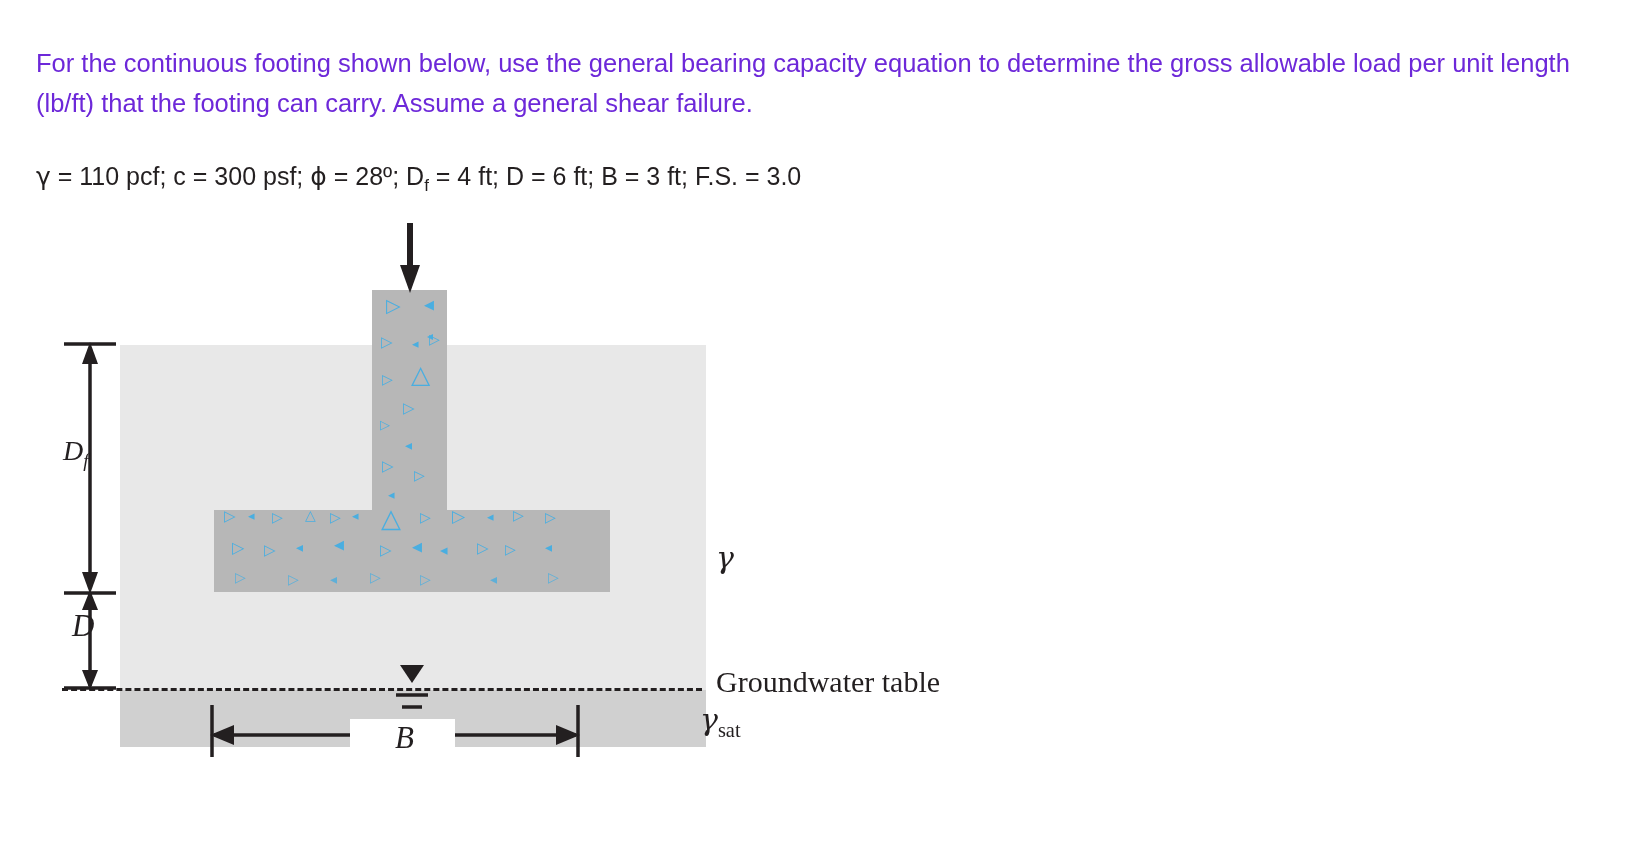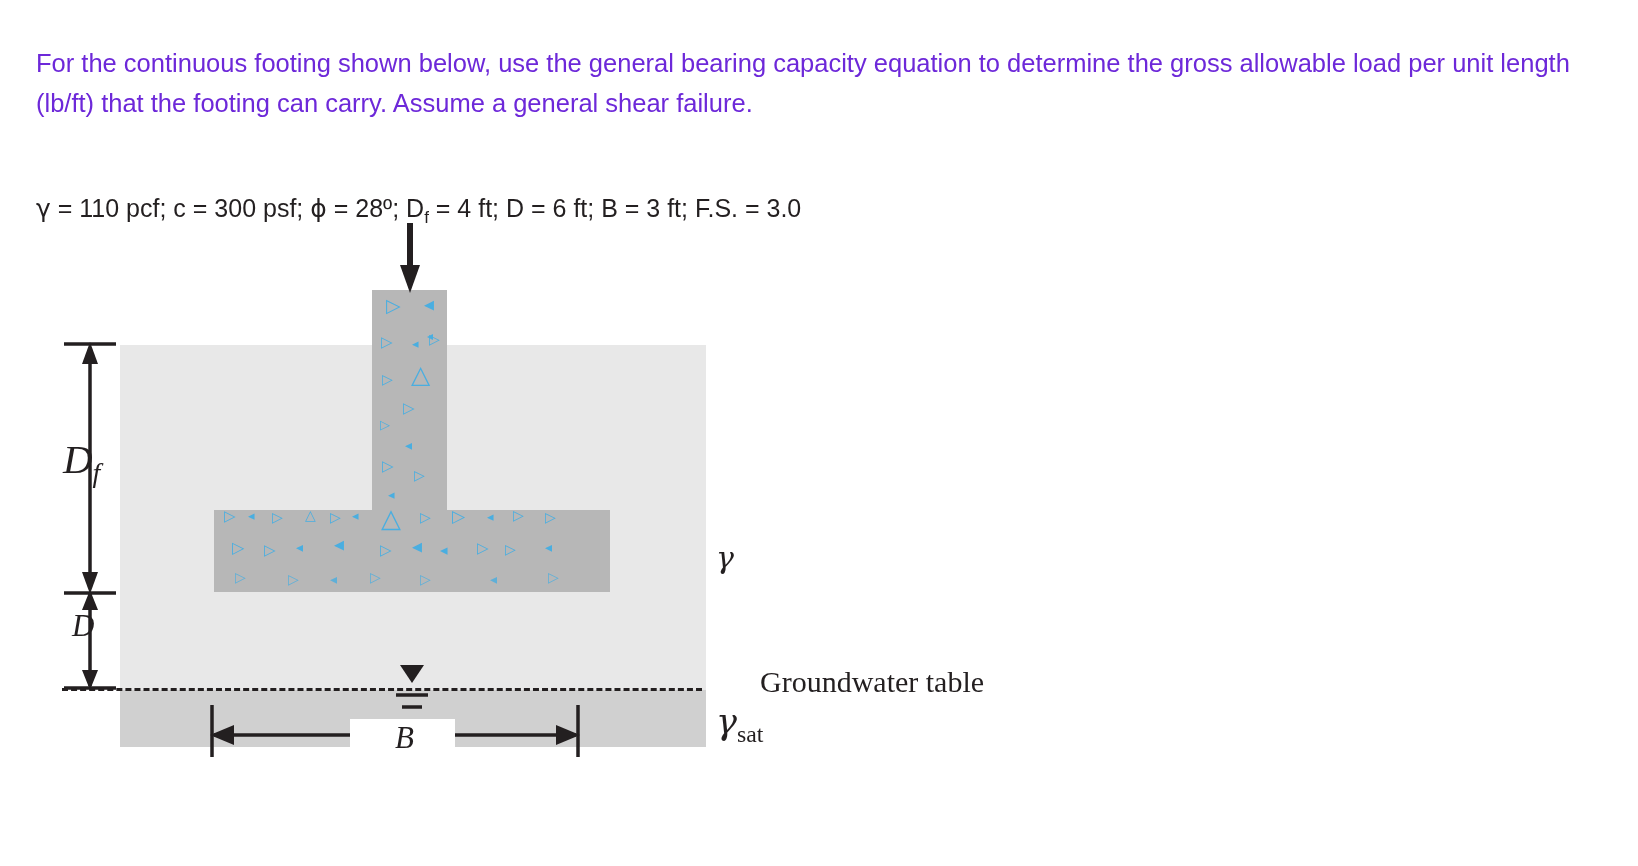--- a/index.html
+++ b/index.html
@@ -30,21 +30,20 @@
     color: #6d28d9;
   }
   .givens {
     position: absolute;
     left: 36px;
     top: 158px;
     font-size: 25px;
     line-height: 1.5;
     color: #231f20;
     white-space: nowrap;
-    margin-top: 32px;
   }
   .givens .gk { font-family: "DejaVu Sans", sans-serif; }
   sub { font-size: 0.68em; }
 
   
   .figure {
     position: absolute;
     left: 0px;
     top: 210px;
     width: 1100px;
@@ -117,21 +116,21 @@
     top: 380px;
     width: 60px;
     height: 100px;
   }
   .lbl-df {
     position: absolute;
     left: 63px;
     top: 225px;
     font-family: "Liberation Serif", serif;
     font-style: italic;
-    font-size: 41px;
+    font-size: 28px;
   }
   .lbl-d {
     position: absolute;
     left: 72px;
     top: 398px;
     font-family: "Liberation Serif", serif;
     font-style: italic;
     font-size: 31px;
   }
 
@@ -160,28 +159,27 @@
     font-style: italic;
     font-size: 30px;
   }
   .lbl-gw {
     position: absolute;
     left: 716px;
     top: 455px;
     font-family: "Liberation Serif", serif;
     font-size: 30px;
     white-space: nowrap;
-    margin-left: 44px;
   }
   .lbl-gsat {
     position: absolute;
-    left: 716px;
+    left: 700px;
     top: 492px;
     font-family: "Liberation Serif", serif;
-    font-size: 35px;
+    font-size: 30px;
     white-space: nowrap;
   }
   .lbl-gsat .g {
     font-family: "DejaVu Serif", serif;
     font-style: italic;
   }
 
   
   .dim-b {
     position: absolute;

